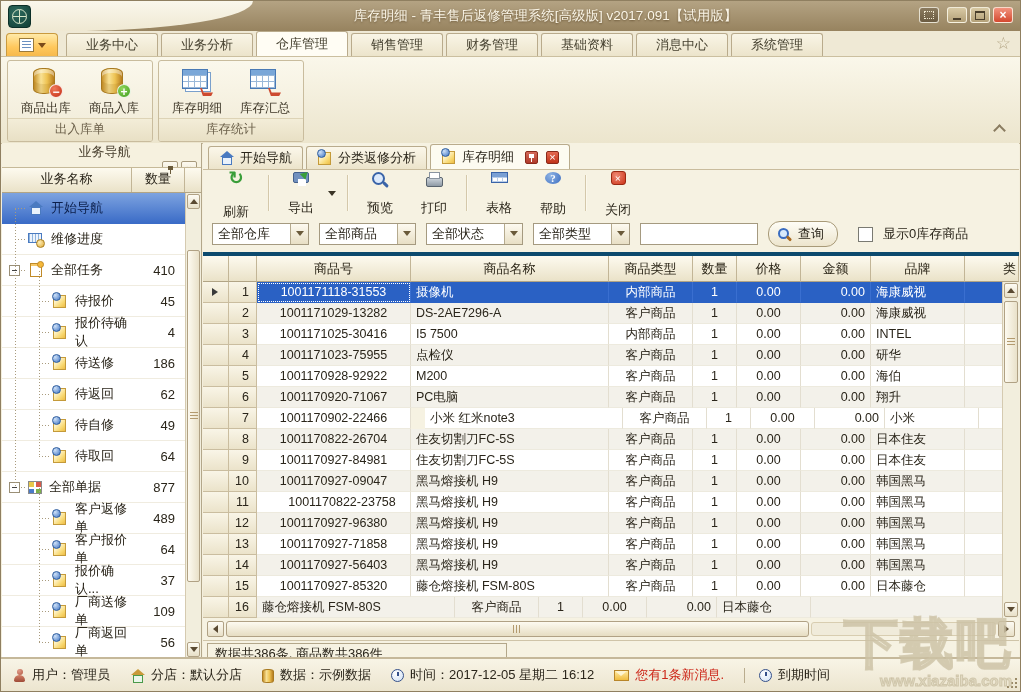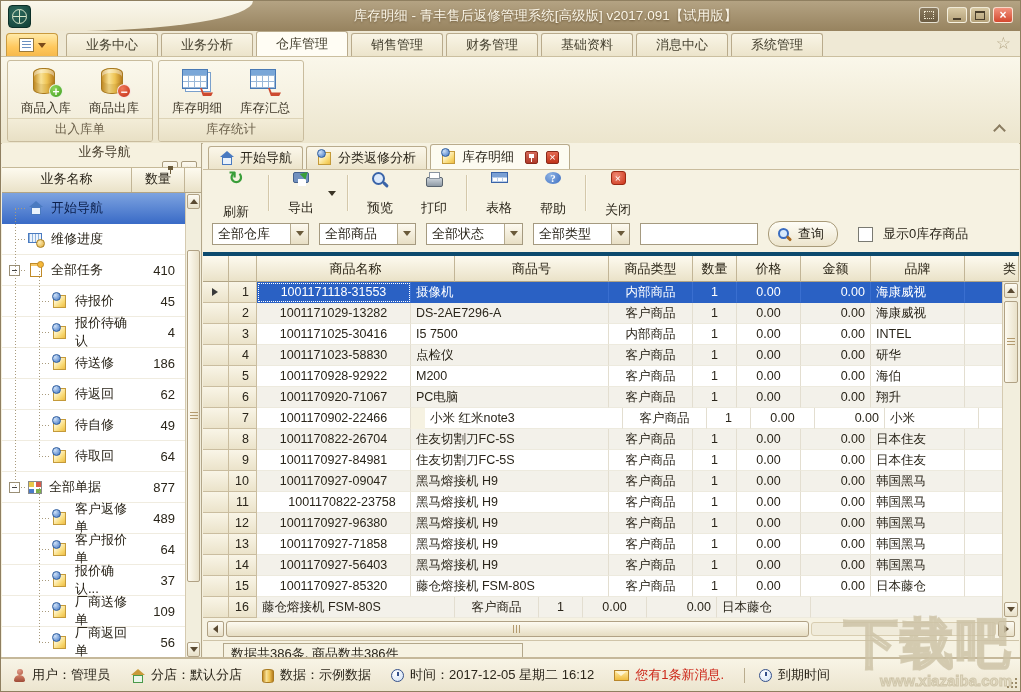--- a/index.html
+++ b/index.html
@@ -252,21 +252,21 @@
   .gc.focus{outline:1px dotted #fff;outline-offset:-2px;}
   .rowarrow{position:absolute;left:9px;top:6px;width:0;height:0;border-left:6px solid #3a3a3a;
     border-top:4px solid transparent;border-bottom:4px solid transparent;}
 
   .hsb{height:18px;flex:none;margin:2px 4px;display:flex;align-items:center;gap:2px;}
   .hsb .sb-btn{width:17px;height:16px;margin:0;}
   .hsb-thumb{width:583px;height:16px;background:linear-gradient(#fdfaf0,#e6ddc2);border:1px solid #b0a184;
     border-radius:3px;display:flex;align-items:center;justify-content:center;box-sizing:border-box;}
   .hsb-track{flex:1;height:14px;background:#f0ebda;border:1px solid #d8cdb0;border-radius:3px;box-sizing:border-box;}
 
-  .statusrow{height:24px;flex:none;display:flex;align-items:center;padding-left:20px;border-top:1px solid #cfc4a8;}
+  .statusrow{height:24px;flex:none;display:flex;align-items:center;padding-left:4px;border-top:1px solid #cfc4a8;}
   .statusbox{width:300px;height:20px;line-height:19px;border:1px solid #b3a78a;background:#f6f2e2;
     padding-left:7px;font-size:13px;box-sizing:border-box;white-space:nowrap;overflow:hidden;}
 
   
   .statusbar{position:absolute;left:0;right:0;bottom:0;height:32px;
     background:linear-gradient(#f8f4e6,#ece5cf);border-top:2px solid #c5b89a;
     display:flex;align-items:center;padding:0 12px;font-size:13px;color:#2a251a;box-sizing:content-box;}
   .sb-item{display:flex;align-items:center;gap:6px;margin-right:20px;white-space:nowrap;}
   .sb-msg{color:#cc2618;}
   .sb-div{width:1px;height:15px;background:#b9ac8e;margin-right:14px;}
@@ -344,26 +344,26 @@
         <div class="rtab">系统管理</div>
       </div>
     <div class="star">☆</div>
   </div>
 
   <div class="ribbon">
     <div id="ribbon-groups" class="rgroups">
         <div class="rgroup">
           <div class="rgroup-body">
             <div class="rbig">
+              <span class="ico ico-db-out"></span>
+              <span class="rbig-label">商品出库</span>
+            </div>
+            <div class="rbig">
               <span class="ico ico-db-in"></span>
               <span class="rbig-label">商品入库</span>
-            </div>
-            <div class="rbig">
-              <span class="ico ico-db-out"></span>
-              <span class="rbig-label">商品出库</span>
             </div>
           </div>
           <div class="rgroup-caption">出入库单</div>
         </div>
         <div class="rgroup">
           <div class="rgroup-body">
             <div class="rbig">
               <span class="ico ico-stock-detail"></span>
               <span class="rbig-label">库存明细</span>
             </div>
@@ -580,22 +580,22 @@
         <span>查询</span>
       </div>
       <span class="cb"></span>
       <span class="cb-label">显示0库存商品</span>
     </div>
 
     <div class="grid">
       <div class="ghead" id="grid-head">
           <div class="gh-cell ind"></div>
           <div class="gh-cell rown"></div>
+          <div class="gh-cell" style="width: 154px;">商品号</div>
           <div class="gh-cell" style="width: 198px;">商品名称</div>
-          <div class="gh-cell" style="width: 154px;">商品号</div>
           <div class="gh-cell" style="width: 84px;">商品类型</div>
           <div class="gh-cell" style="width: 44px;">数量</div>
           <div class="gh-cell" style="width: 64px;">价格</div>
           <div class="gh-cell" style="width: 70px;">金额</div>
           <div class="gh-cell" style="width: 94px;">品牌</div>
           <div class="gh-cell fill">类</div>
         </div>
       <div class="gbody-wrap">
         <div id="grid-body">
             <div class="gr sel">
@@ -632,21 +632,21 @@
               <div class="gc" style="width: 84px; text-align: center;">内部商品</div>
               <div class="gc" style="width: 44px; text-align: center;">1</div>
               <div class="gc" style="width: 64px; text-align: center;">0.00</div>
               <div class="gc" style="width: 70px; text-align: right;">0.00</div>
               <div class="gc" style="width: 94px; text-align: left;">INTEL</div>
               <div class="gc fill" style="text-align: left;"></div>
             </div>
             <div class="gr">
               <div class="gc ind"></div>
               <div class="gc rown">4</div>
-              <div class="gc" style="width: 154px; text-align: center;">1001171023-58830</div>
+              <div class="gc" style="width: 154px; text-align: center;">1001171023-75955</div>
               <div class="gc" style="width: 198px; text-align: left;">点检仪</div>
               <div class="gc" style="width: 84px; text-align: center;">客户商品</div>
               <div class="gc" style="width: 44px; text-align: center;">1</div>
               <div class="gc" style="width: 64px; text-align: center;">0.00</div>
               <div class="gc" style="width: 70px; text-align: right;">0.00</div>
               <div class="gc" style="width: 94px; text-align: left;">研华</div>
               <div class="gc fill" style="text-align: left;"></div>
             </div>
             <div class="gr">
               <div class="gc ind"></div>

